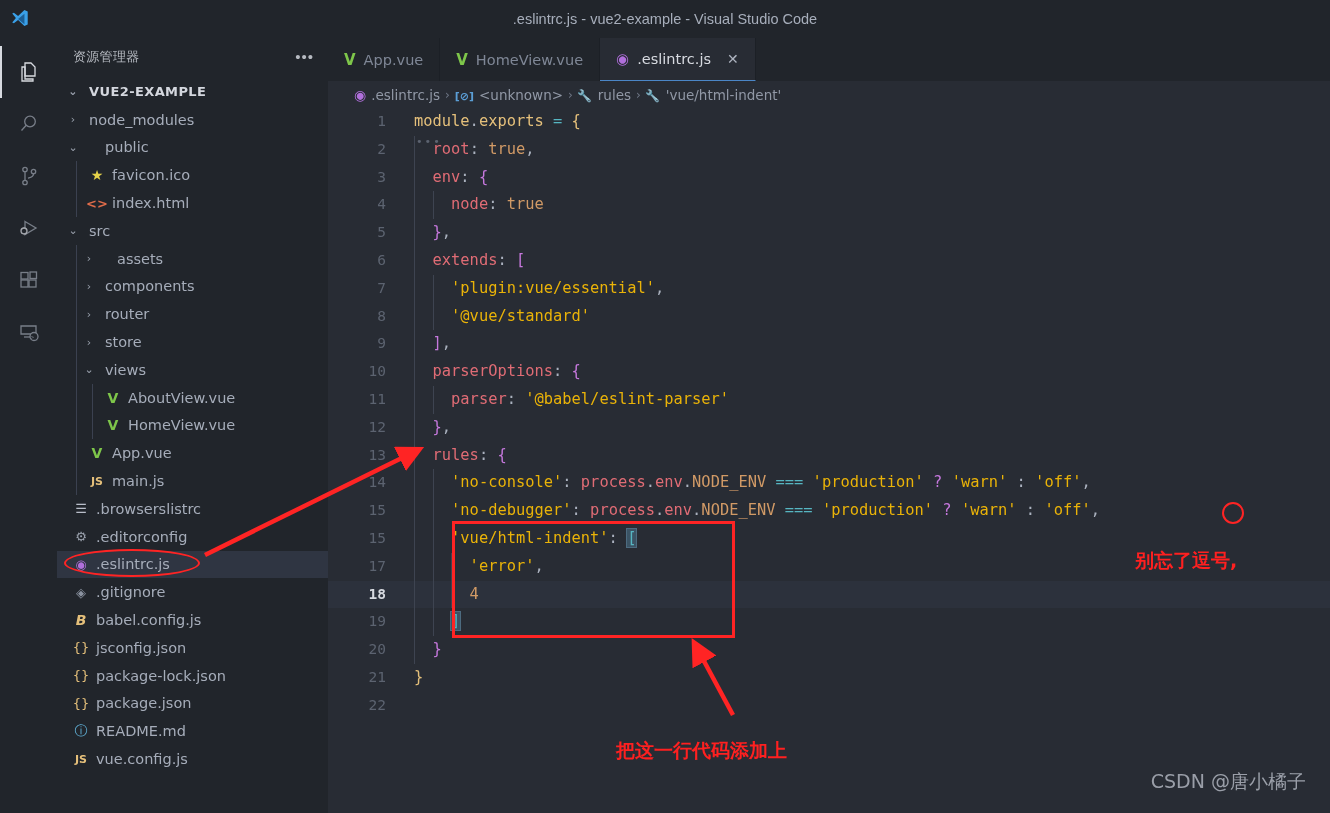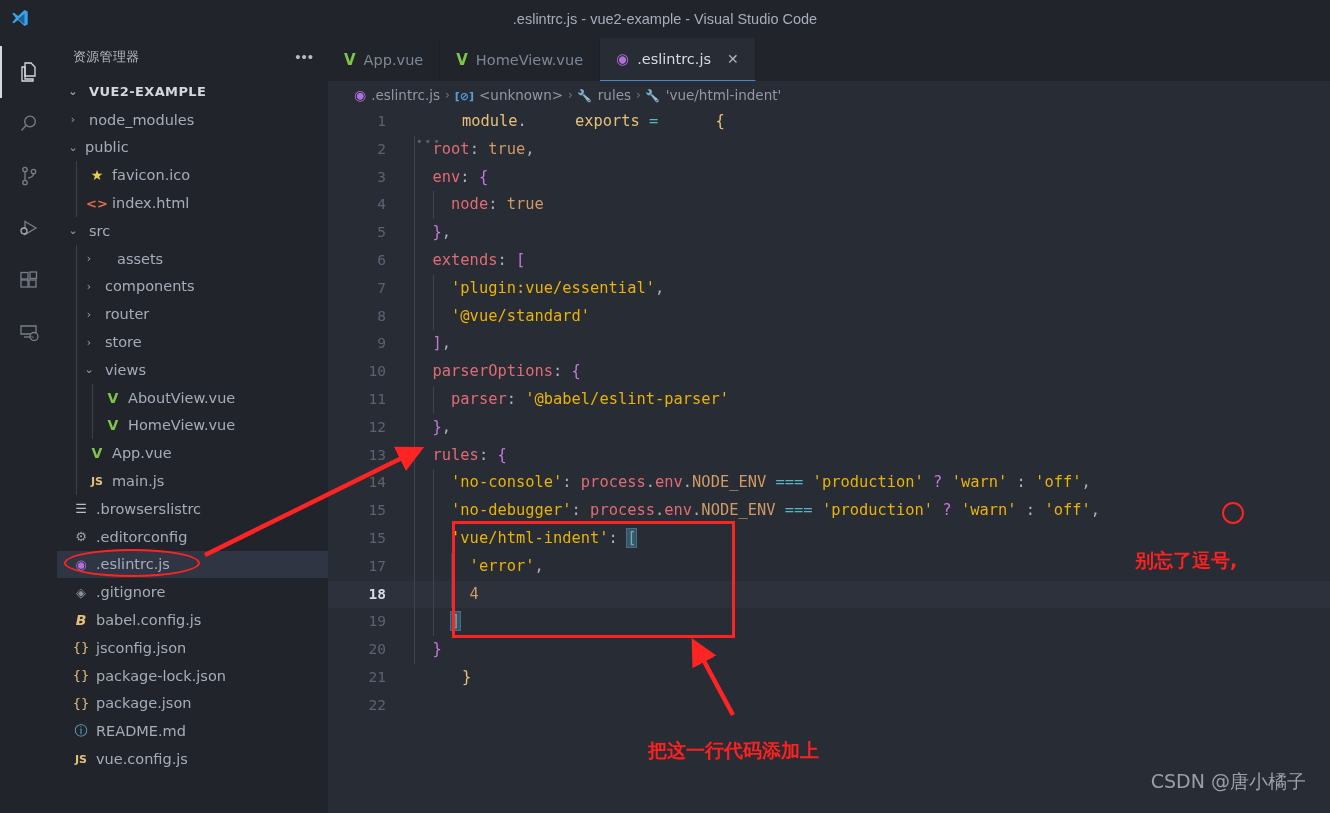--- a/index.html
+++ b/index.html
@@ -121,21 +121,21 @@
   }
   .cl.active-line .ln{ color:#d7dae0; font-weight:bold; }
   .ct{ position:absolute; left:86px; }
   .ind{ position:absolute; width:1px; top:0; height:27.8px; background:#3e4451; }
 
   .k-key{ color:#e06c75; }
   .k-str{ color:#eab308; }
   .k-num{ color:#d19a66; }
   .k-bool{ color:#d19a66; }
   .k-punc{ color:#abb2bf; }
-  .k-brace-y{ color:#e5c07b;margin-left:48px; }
+  .k-brace-y{ color:#e5c07b; }
   .k-brace-p{ color:#c678dd; }
   .k-brace-b{ color:#56b6c2; }
   .k-op{ color:#56b6c2; }
   .k-var{ color:#e06c75; }
   .k-ternary{ color:#c678dd; }
   .bracket-hl{ background:#3b5364; outline:1px solid #4d6b80; }
   .fold-dots{ position:absolute; left:88px; top:20px; color:#5c6370; font-size:11px; letter-spacing:2px; }
 
   
   .anno{ position:absolute; pointer-events:none; }
@@ -232,21 +232,21 @@
         <div class="row">
           <span class="tw" style="margin-left:8px">
             <span class="chev">›</span>
           </span>
           <span style="margin-left:8px">node_modules</span>
         </div>
         <div class="row">
           <span class="tw" style="margin-left:8px">
             <span class="chev">⌄</span>
           </span>
-          <span style="margin-left:4px">public</span>
+          <span style="margin-left:24px">public</span>
         </div>
         <div class="row">
           <span class="guide" style="left:19px"></span>
           <span class="ic" style="margin-left:30px">
             <span class="i-star">★</span>
           </span>
           <span>favicon.ico</span>
         </div>
         <div class="row">
           <span class="guide" style="left:19px"></span>
@@ -477,17 +477,17 @@
 
     <svg width="1330" height="813" style="position:absolute;left:0;top:0;">
       <defs>
         <marker id="ah2" markerWidth="6" markerHeight="6" refX="3" refY="3" orient="auto">
           <path d="M0,0 L6,3 L0,6 z" fill="#ff2424"></path>
         </marker>
       </defs>
       <line x1="733" y1="715" x2="698" y2="650" stroke="#ff2424" stroke-width="4.5" marker-end="url(#ah2)"></line>
     </svg>
 
-    <div class="anno-text" style="position:absolute; left:648px; top:738px;">把这一行代码添加上</div>
+    <div class="anno-text" style="position:absolute; left:616px; top:738px;">把这一行代码添加上</div>
   </div>
 
   <div class="watermark">CSDN @唐小橘子</div>
 </div>
 
 </body></html>

